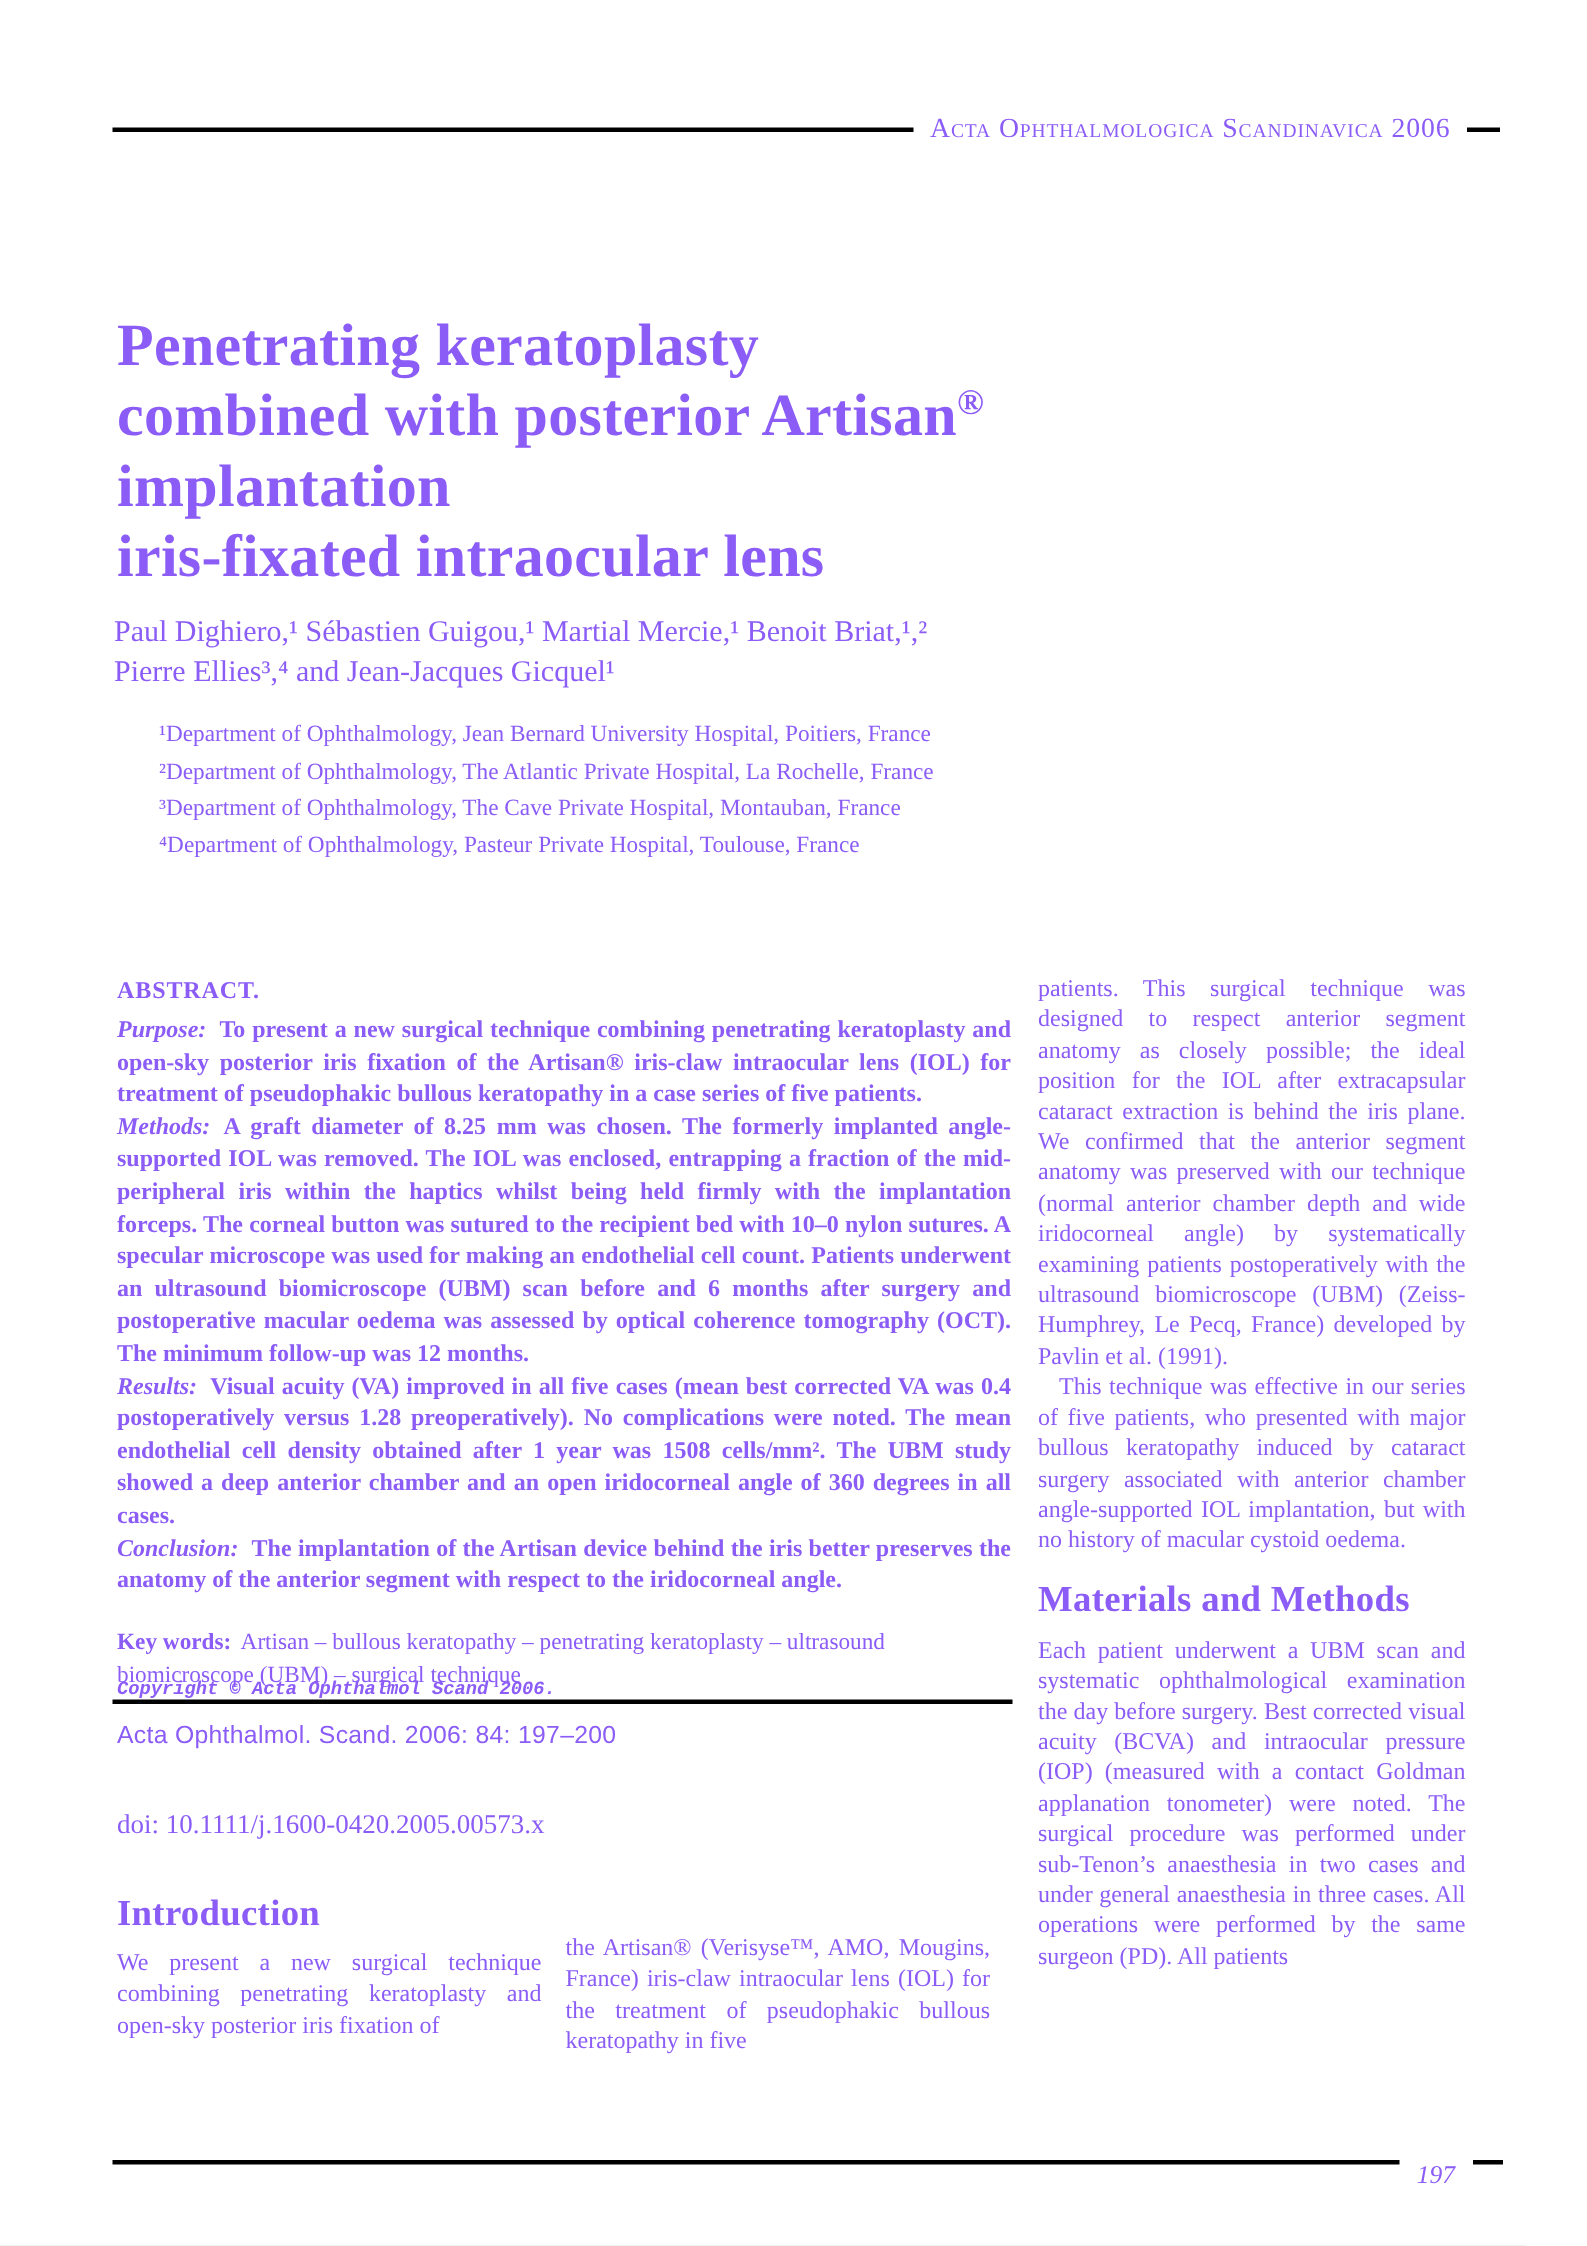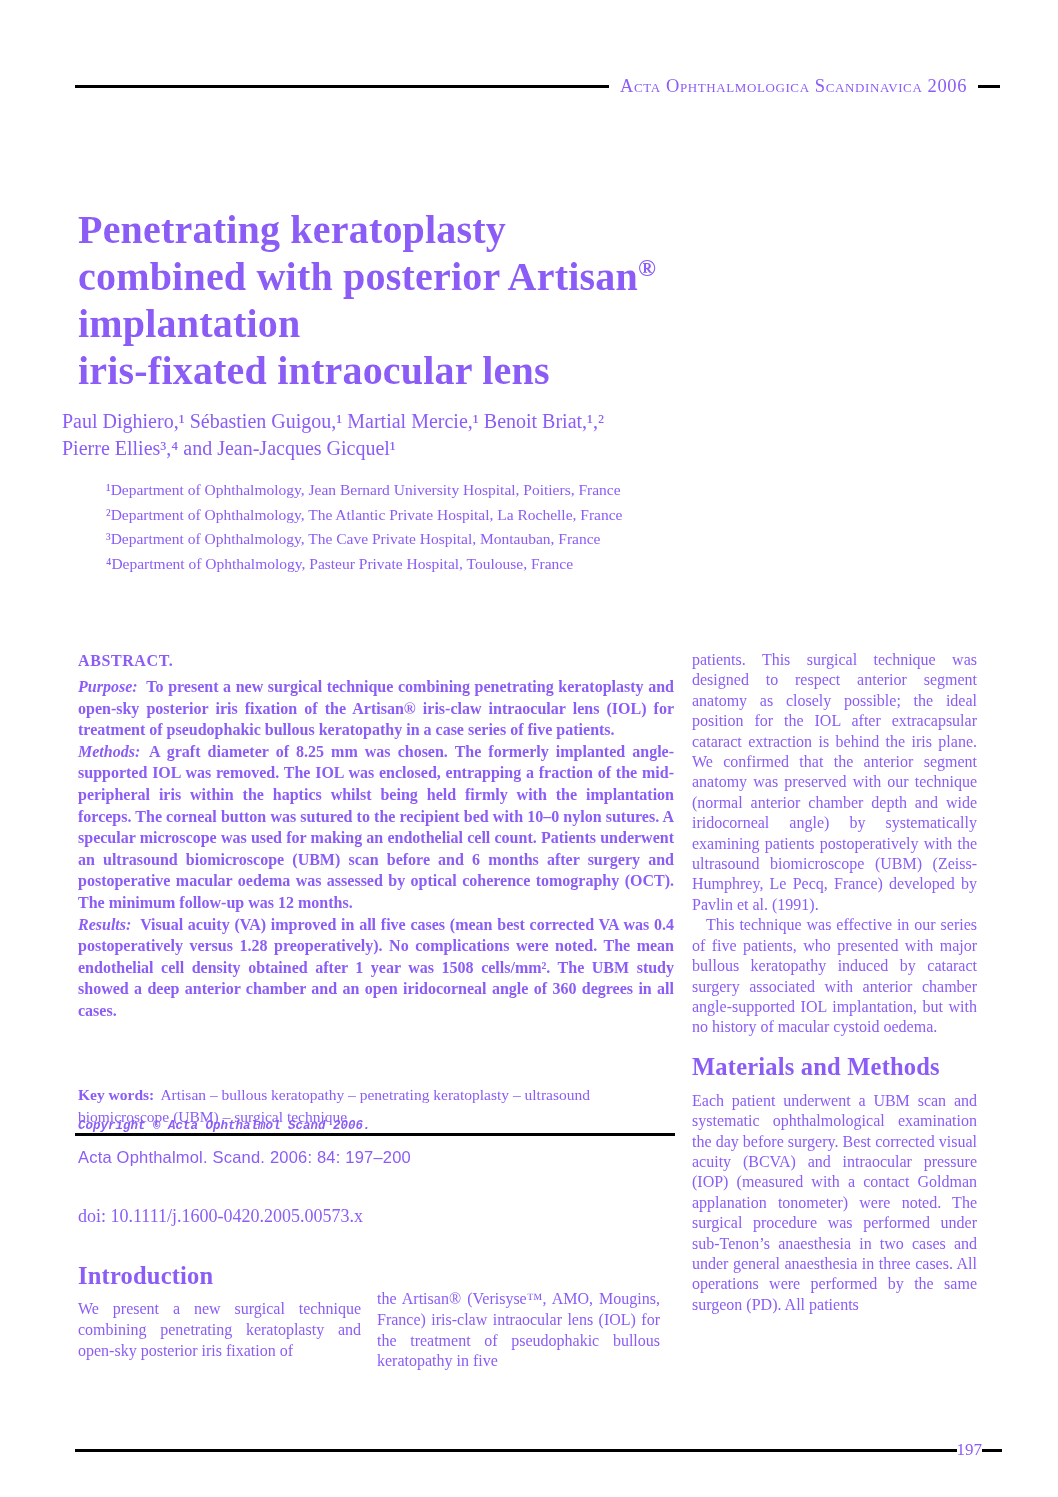--- a/index.html
+++ b/index.html
@@ -33,21 +33,21 @@
   
   .title {
     position: absolute; left: 78px; top: 206px; width: 640px;
     font-size: 40px; font-weight: bold; line-height: 47px;
     letter-spacing: 0.2px;
   }
   .title sup { font-size: 24px; line-height: 0; }
 
   
   .authors {
-    position: absolute; left: 62px; top: 408px; width: 580px;
+    position: absolute; left: 76px; top: 408px; width: 580px;
     font-size: 20px; line-height: 27px;
   }
 
   
   .affiliations {
     position: absolute; left: 78px; top: 478px; width: 610px;
     font-size: 15.5px; line-height: 24.5px; margin-left: 28px;
   }
 
   
@@ -106,21 +106,21 @@
   .right-col {
     position: absolute; left: 692px; top: 650px; width: 285px;
   }
   .right-col .body-par { line-height: 20.4px; }
   .right-col .indented { text-indent: 14px; }
   .right-col h2.section-heading { margin: 15px 0 10px 0; }
 
   
   .footer {
     position: absolute; top: 1440px; left: 75px; right: 56px;
-    display: flex; align-items: center; gap: 0;
+    display: flex; gap: 12px; font-style: italic;
   }
   .footer .rule-grow { flex: 1; height: 3px; background: #000; }
   .page-number { font-size: 17px; white-space: nowrap; }
   .footer .end-dash { width: 20px; height: 3px; background: #000; }
 </style>
 </head>
 <body>
 
 <div class="page">
 
@@ -144,20 +144,21 @@
     <div>²Department of Ophthalmology, The Atlantic Private Hospital, La Rochelle, France</div>
     <div>³Department of Ophthalmology, The Cave Private Hospital, Montauban, France</div>
     <div>⁴Department of Ophthalmology, Pasteur Private Hospital, Toulouse, France</div>
   </div>
 
   <div class="abstract-label">ABSTRACT.</div>
   <div class="abstract-body">
     <p><span class="abs-sec-label">Purpose:</span><span>To present a new surgical technique combining penetrating keratoplasty and open-sky posterior iris fixation of the Artisan® iris-claw intraocular lens (IOL) for treatment of pseudophakic bullous keratopathy in a case series of five patients.</span></p>
     <p><span class="abs-sec-label">Methods:</span><span>A graft diameter of 8.25 mm was chosen. The formerly implanted angle-supported IOL was removed. The IOL was enclosed, entrapping a fraction of the mid-peripheral iris within the haptics whilst being held firmly with the implantation forceps. The corneal button was sutured to the recipient bed with 10–0 nylon sutures. A specular microscope was used for making an endothelial cell count. Patients underwent an ultrasound biomicroscope (UBM) scan before and 6 months after surgery and postoperative macular oedema was assessed by optical coherence tomography (OCT). The minimum follow-up was 12 months.</span></p>
     <p><span class="abs-sec-label">Results:</span><span>Visual acuity (VA) improved in all five cases (mean best corrected VA was 0.4 postoperatively versus 1.28 preoperatively). No complications were noted. The mean endothelial cell density obtained after 1 year was 1508 cells/mm². The UBM study showed a deep anterior chamber and an open iridocorneal angle of 360 degrees in all cases.</span></p>
+    <p><span class="abs-sec-label">Conclusion:</span><span>The implantation of the Artisan device behind the iris better preserves the anatomy of the anterior segment with respect to the iridocorneal angle.</span></p>
   </div>
 
   <div class="keywords">
     <span class="kw-label">Key words:</span><span>Artisan – bullous keratopathy – penetrating keratoplasty – ultrasound biomicroscope (UBM) – surgical technique</span>
   </div>
 
   <div class="rule mid-rule"></div>
 
   <div class="citation-ref">Acta Ophthalmol. Scand. 2006: 84: 197–200</div>
   <div class="citation-copyright">Copyright © Acta Ophthalmol Scand 2006.</div>

